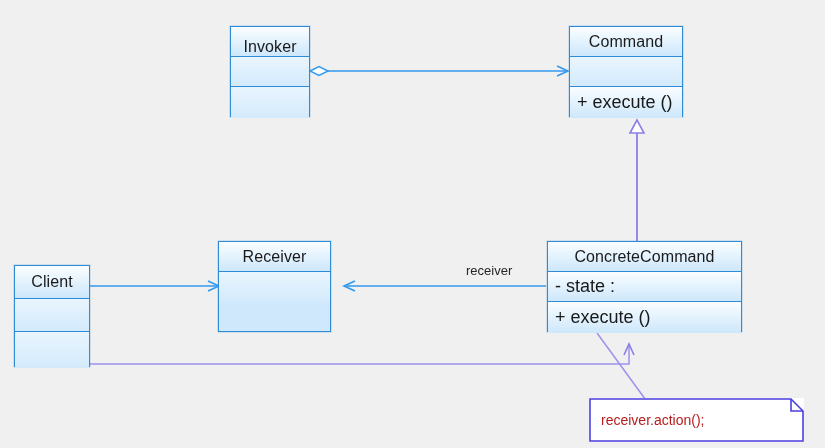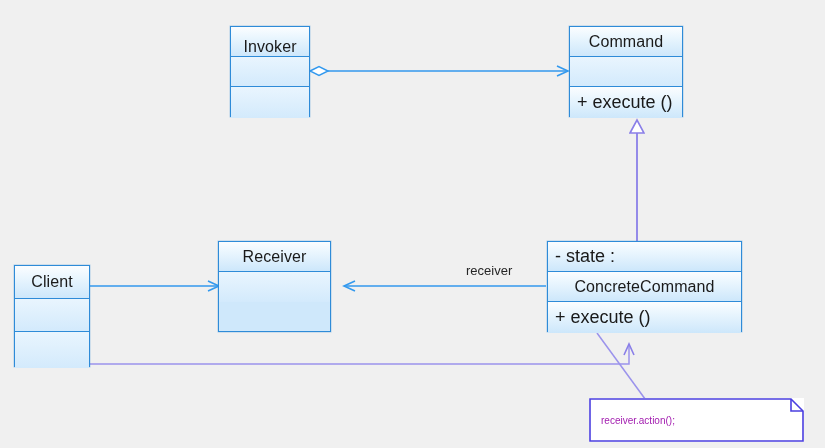--- a/index.html
+++ b/index.html
@@ -78,22 +78,22 @@
   }
 
   .uml-note {
     position: absolute;
     box-sizing: border-box;
     background: #ffffff;
     display: flex;
     align-items: center;
   }
   .uml-note .note-text {
-    font-size: 10px;
-    color: #a21caf;
+    font-size: 14px;
+    color: #b91c1c;
     padding-left: 12px;
     white-space: nowrap;
     position: relative;
     z-index: 2;
   }
   .note-shape {
     position: absolute;
     left: 0;
     top: 0;
     width: 100%;
@@ -192,25 +192,25 @@
   <div class="uml-class" style="left:218px; top:241px; width:113px; height:91px;">
     <div class="compartment c-title" style="height:30px;">
       <span>Receiver</span>
     </div>
     <div class="compartment c-body c-empty" style="height:30px;">
       <span></span>
     </div>
   </div>
 
   <div class="uml-class" style="left:547px; top:241px; width:195px; height:91px;">
+    <div class="compartment c-title" style="height:30px;">
+      <span>ConcreteCommand</span>
+    </div>
     <div class="compartment c-body" style="height:30px;">
       <span>- state :</span>
-    </div>
-    <div class="compartment c-title" style="height:30px;">
-      <span>ConcreteCommand</span>
     </div>
     <div class="compartment c-body" style="height:31px;">
       <span>+ execute ()</span>
     </div>
   </div>
 
   <div class="edge-label" style="left:466px; top:263px;">
     <span>receiver</span>
   </div>
 

